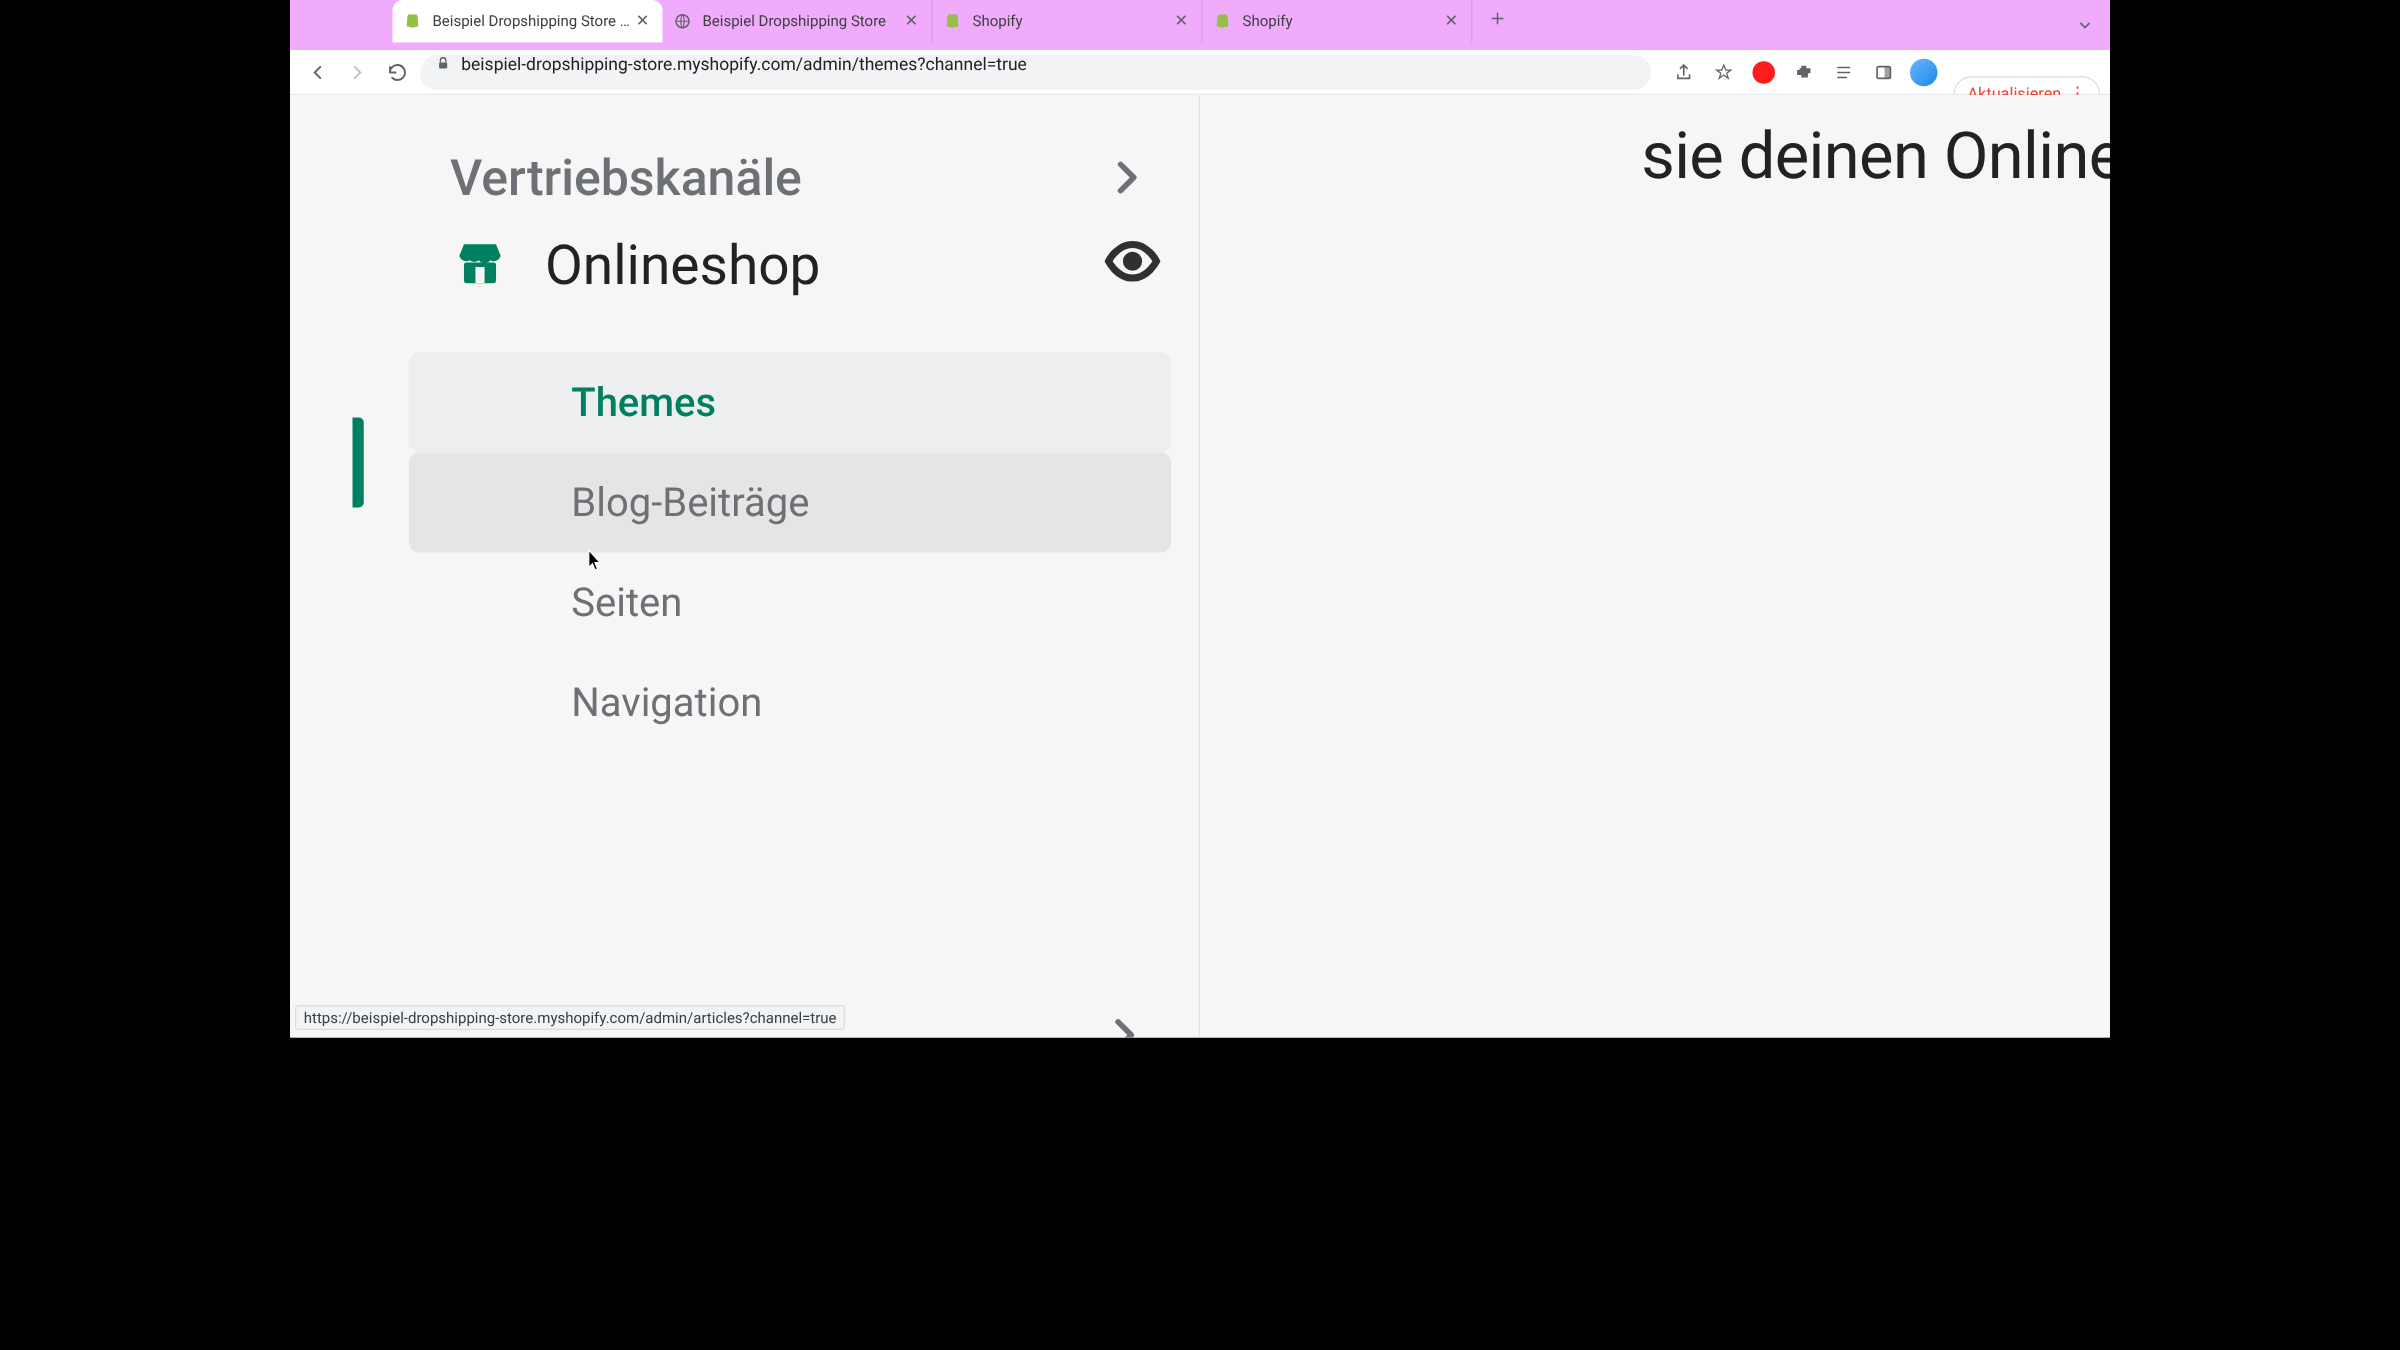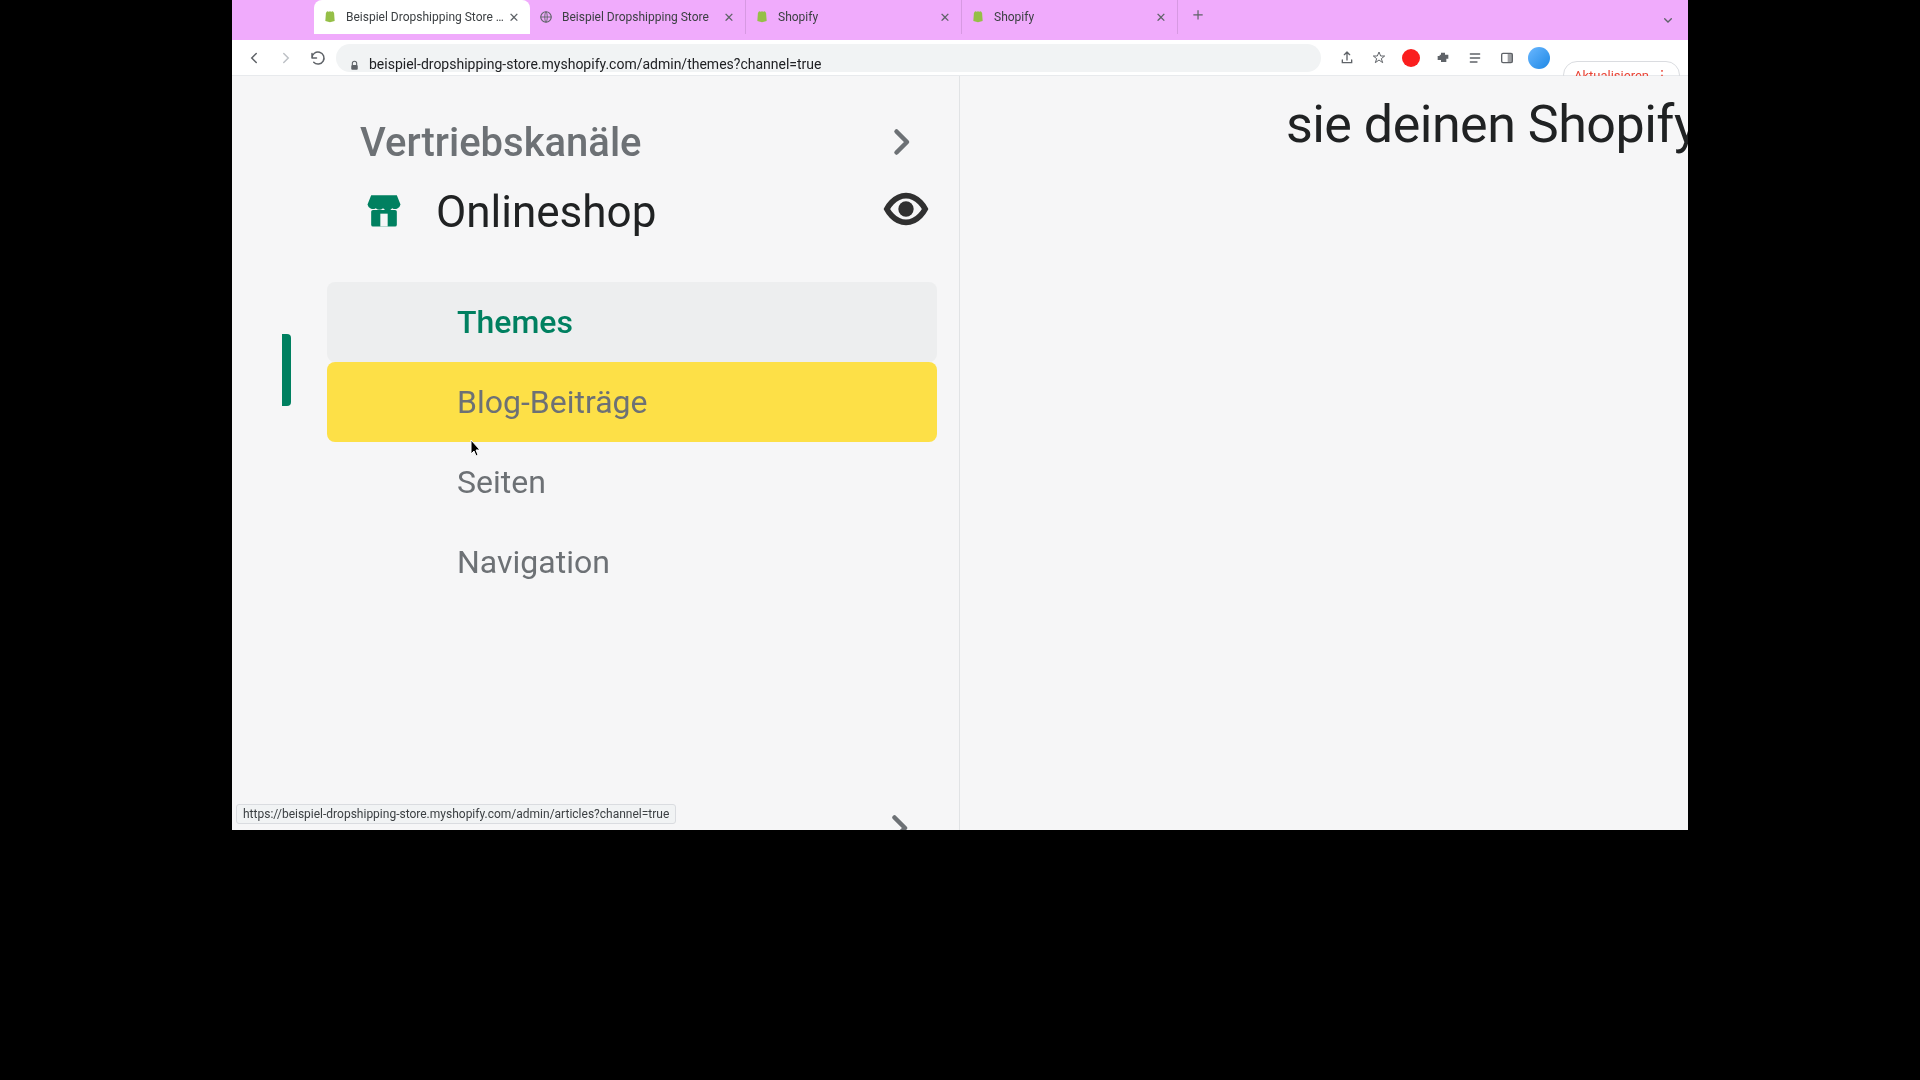--- a/index.html
+++ b/index.html
@@ -77,21 +77,21 @@
       gap: 4px;
       border-bottom: 1px solid #e8eaed;
     }
     .addrbar .nav-btn {
       width: 28px; height: 28px; display: flex; align-items: center; justify-content: center;
       color: #5f6368; border-radius: 50%;
     }
     .addrbar .nav-btn.disabled { color: #bdc1c6; }
     .omnibox {
       flex: 1; height: 28px; background: #f1f3f4; border-radius: 14px;
-      display: flex; align-items: flex-end; padding: 0 12px; gap: 8px;
+      display: flex; align-items: flex-start; padding: 0 12px; gap: 8px;
       color: #202124; font-size: 14px;
     }
     .omnibox .lock { color: #5f6368; }
     .omnibox .url-text { flex: 1; }
     .toolbar-right {
       display: flex; align-items: center; gap: 4px; padding-left: 8px;
     }
     .toolbar-right .ico {
       width: 28px; height: 28px; display: flex; align-items: center; justify-content: center;
       color: #5f6368;
@@ -186,21 +186,21 @@
       font-size: 32px;
       color: #6d7175;
       margin: 0 22px;
       border-radius: 8px;
     }
     .menu-item.active {
       background: #edeeef;
       color: #008060;
       font-weight: 500;
     }
-    .menu-item.hover { background: #fde047; }
+    .menu-item.hover { background: #e5e5e5; }
 
     .active-indicator {
       position: absolute;
       left: -23px;
       top: 258px;
       width: 9px;
       height: 72px;
       background: #008060;
       border-radius: 0 4px 4px 0;
     }
@@ -400,21 +400,21 @@
       </div>
 
       <span class="bottom-chevron">
         <svg width="36" height="36" viewBox="0 0 24 24">
             <path d="M9 5l7 7-7 7" fill="none" stroke="#6d7175" stroke-width="3" stroke-linecap="round" stroke-linejoin="round"></path>
           </svg>
       </span>
     </div>
 
     <div class="main">
-      <div class="big-text">sie deinen Shopify</div>
+      <div class="big-text">sie deinen Online</div>
     </div>
   </div>
 
   <div class="statusbar">https://beispiel-dropshipping-store.myshopify.com/admin/articles?channel=true</div>
 
   <div class="cursor">
     <svg width="20" height="24" viewBox="0 0 20 24">
       <path d="M6 2v14l3-3 2 5 2-1-2-5h4z" fill="#000"></path>
       <path d="M6 2v14l3-3 2 5 2-1-2-5h4z" fill="none" stroke="#fff" stroke-width="1"></path>
     </svg>

